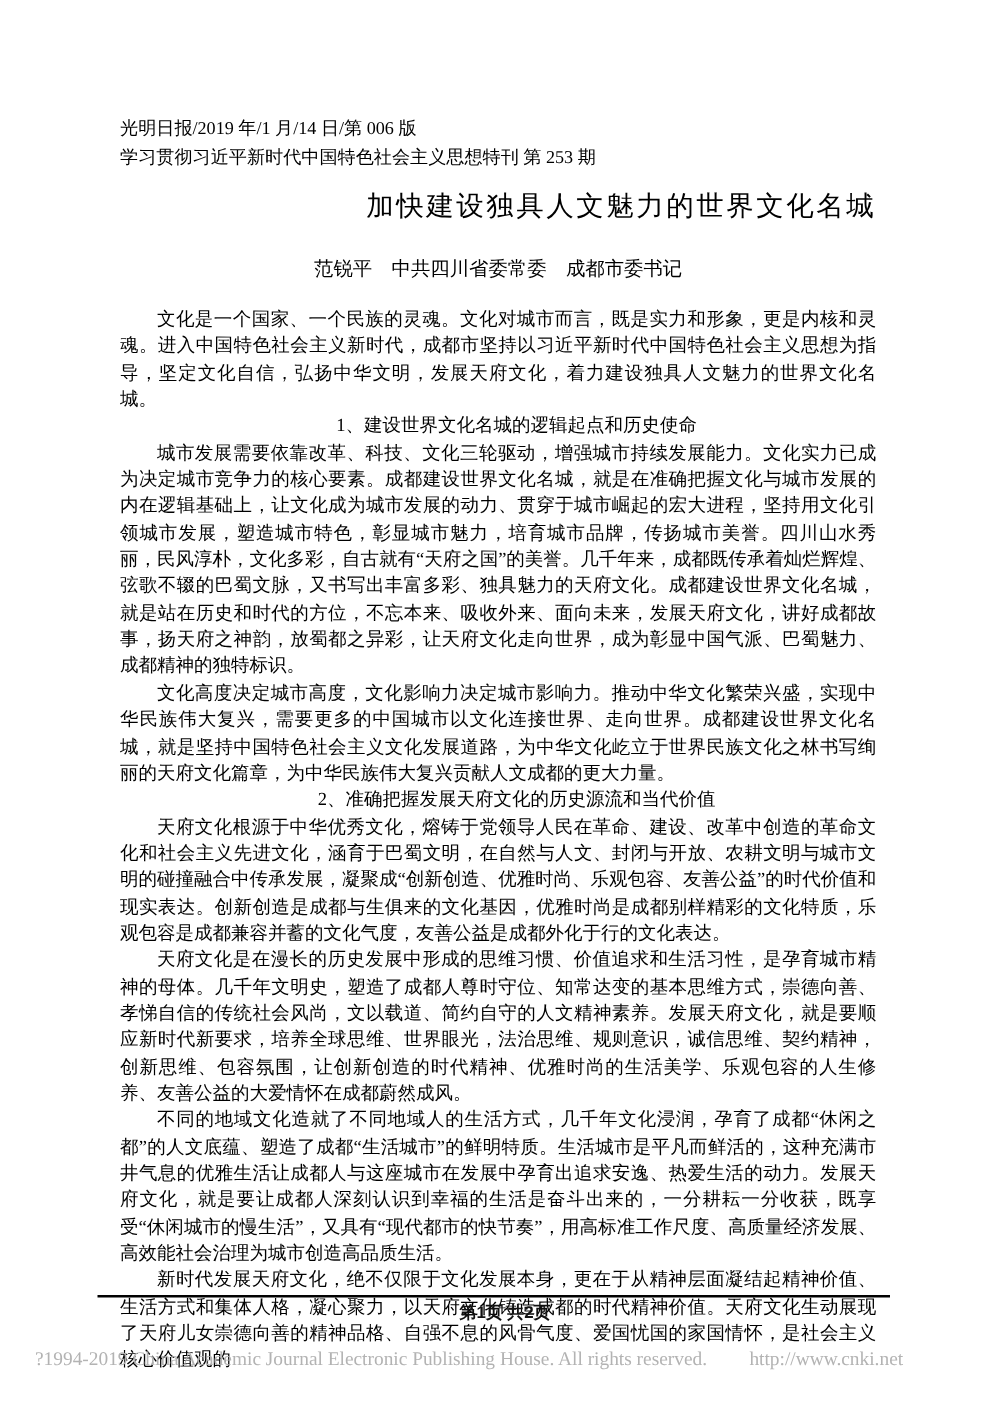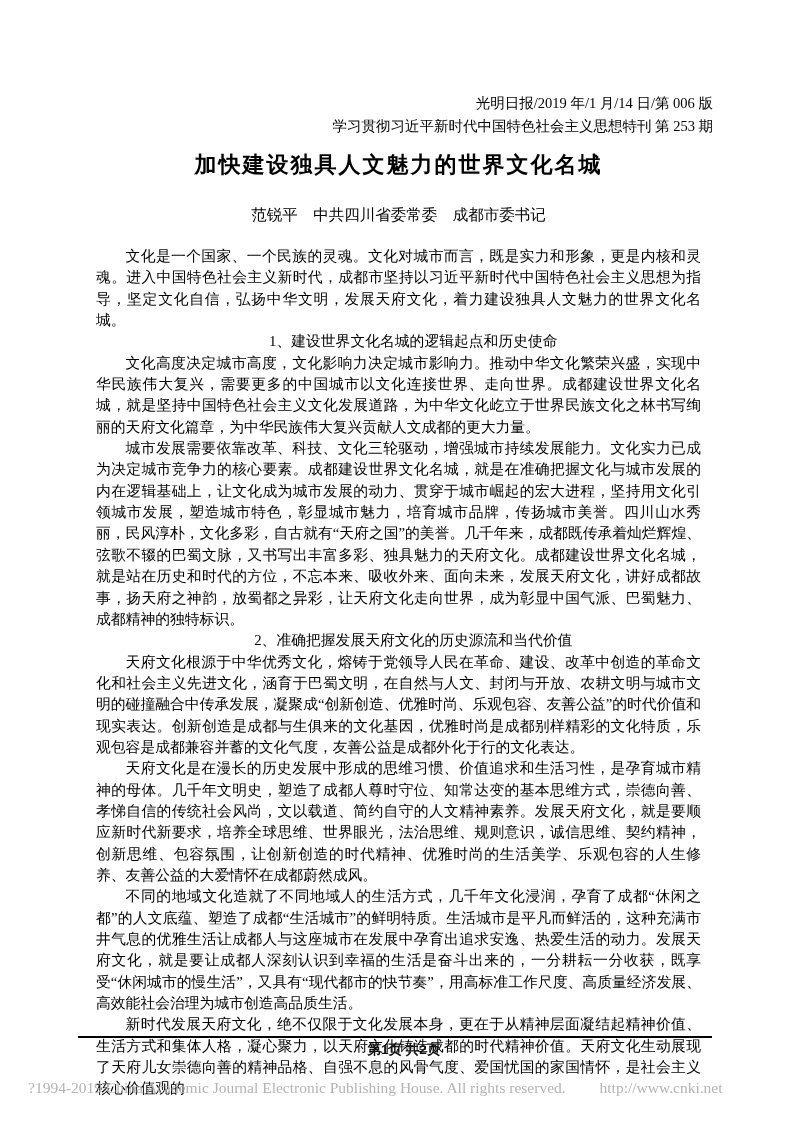--- a/index.html
+++ b/index.html
@@ -8,29 +8,29 @@
     background: #ffffff;
     font-family: "Liberation Serif", serif;
     color: #000000;
     position: relative;
     overflow: hidden;
   }
   .page { position: absolute; inset: 0; background: #ffffff; }
 
   .header {
     position: absolute; top: 92px; left: 96px; right: 80px;
-    font-size: 14.5px; line-height: 23px; color: #000; text-align: right;
+    font-size: 14.5px; line-height: 23px; color: #000;
   }
   .header div { white-space: nowrap; }
 
   .title {
     position: absolute; top: 150px; left: 96px; width: 605px;
-    text-align: center;
+    text-align: right;
     font-family: "Liberation Sans", sans-serif;
-    font-size: 22px; font-weight: 700; letter-spacing: 2px;
+    font-size: 22px; font-weight: 400; letter-spacing: 2px;
     color: #000;
   }
 
   .byline {
     position: absolute; top: 205px; left: 96px; width: 605px;
     text-align: center;
     font-size: 15.5px; color: #000;
   }
 
   .article-body {
@@ -70,22 +70,22 @@
     <div>学习贯彻习近平新时代中国特色社会主义思想特刊 第 253 期</div>
   </div>
 
   <div class="title">加快建设独具人文魅力的世界文化名城</div>
 
   <div class="byline">范锐平　中共四川省委常委　成都市委书记</div>
 
   <div class="article-body">
       <p class="para">文化是一个国家、一个民族的灵魂。文化对城市而言，既是实力和形象，更是内核和灵魂。进入中国特色社会主义新时代，成都市坚持以习近平新时代中国特色社会主义思想为指导，坚定文化自信，弘扬中华文明，发展天府文化，着力建设独具人文魅力的世界文化名城。</p>
       <p class="para heading">1、建设世界文化名城的逻辑起点和历史使命</p>
+      <p class="para">城市发展需要依靠改革、科技、文化三轮驱动，增强城市持续发展能力。文化实力已成为决定城市竞争力的核心要素。成都建设世界文化名城，就是在准确把握文化与城市发展的内在逻辑基础上，让文化成为城市发展的动力、贯穿于城市崛起的宏大进程，坚持用文化引领城市发展，塑造城市特色，彰显城市魅力，培育城市品牌，传扬城市美誉。四川山水秀丽，民风淳朴，文化多彩，自古就有“天府之国”的美誉。几千年来，成都既传承着灿烂辉煌、弦歌不辍的巴蜀文脉，又书写出丰富多彩、独具魅力的天府文化。成都建设世界文化名城，就是站在历史和时代的方位，不忘本来、吸收外来、面向未来，发展天府文化，讲好成都故事，扬天府之神韵，放蜀都之异彩，让天府文化走向世界，成为彰显中国气派、巴蜀魅力、成都精神的独特标识。</p>
       <p class="para">文化高度决定城市高度，文化影响力决定城市影响力。推动中华文化繁荣兴盛，实现中华民族伟大复兴，需要更多的中国城市以文化连接世界、走向世界。成都建设世界文化名城，就是坚持中国特色社会主义文化发展道路，为中华文化屹立于世界民族文化之林书写绚丽的天府文化篇章，为中华民族伟大复兴贡献人文成都的更大力量。</p>
-      <p class="para">城市发展需要依靠改革、科技、文化三轮驱动，增强城市持续发展能力。文化实力已成为决定城市竞争力的核心要素。成都建设世界文化名城，就是在准确把握文化与城市发展的内在逻辑基础上，让文化成为城市发展的动力、贯穿于城市崛起的宏大进程，坚持用文化引领城市发展，塑造城市特色，彰显城市魅力，培育城市品牌，传扬城市美誉。四川山水秀丽，民风淳朴，文化多彩，自古就有“天府之国”的美誉。几千年来，成都既传承着灿烂辉煌、弦歌不辍的巴蜀文脉，又书写出丰富多彩、独具魅力的天府文化。成都建设世界文化名城，就是站在历史和时代的方位，不忘本来、吸收外来、面向未来，发展天府文化，讲好成都故事，扬天府之神韵，放蜀都之异彩，让天府文化走向世界，成为彰显中国气派、巴蜀魅力、成都精神的独特标识。</p>
       <p class="para heading">2、准确把握发展天府文化的历史源流和当代价值</p>
       <p class="para">天府文化根源于中华优秀文化，熔铸于党领导人民在革命、建设、改革中创造的革命文化和社会主义先进文化，涵育于巴蜀文明，在自然与人文、封闭与开放、农耕文明与城市文明的碰撞融合中传承发展，凝聚成“创新创造、优雅时尚、乐观包容、友善公益”的时代价值和现实表达。创新创造是成都与生俱来的文化基因，优雅时尚是成都别样精彩的文化特质，乐观包容是成都兼容并蓄的文化气度，友善公益是成都外化于行的文化表达。</p>
       <p class="para">天府文化是在漫长的历史发展中形成的思维习惯、价值追求和生活习性，是孕育城市精神的母体。几千年文明史，塑造了成都人尊时守位、知常达变的基本思维方式，崇德向善、孝悌自信的传统社会风尚，文以载道、简约自守的人文精神素养。发展天府文化，就是要顺应新时代新要求，培养全球思维、世界眼光，法治思维、规则意识，诚信思维、契约精神，创新思维、包容氛围，让创新创造的时代精神、优雅时尚的生活美学、乐观包容的人生修养、友善公益的大爱情怀在成都蔚然成风。</p>
       <p class="para">不同的地域文化造就了不同地域人的生活方式，几千年文化浸润，孕育了成都“休闲之都”的人文底蕴、塑造了成都“生活城市”的鲜明特质。生活城市是平凡而鲜活的，这种充满市井气息的优雅生活让成都人与这座城市在发展中孕育出追求安逸、热爱生活的动力。发展天府文化，就是要让成都人深刻认识到幸福的生活是奋斗出来的，一分耕耘一分收获，既享受“休闲城市的慢生活”，又具有“现代都市的快节奏”，用高标准工作尺度、高质量经济发展、高效能社会治理为城市创造高品质生活。</p>
       <p class="para">新时代发展天府文化，绝不仅限于文化发展本身，更在于从精神层面凝结起精神价值、生活方式和集体人格，凝心聚力，以天府文化铸造成都的时代精神价值。天府文化生动展现了天府儿女崇德向善的精神品格、自强不息的风骨气度、爱国忧国的家国情怀，是社会主义核心价值观的</p>
     </div>
 
   <div class="rule"></div>
 
   <div class="pagenum">第1页 共2页</div>

